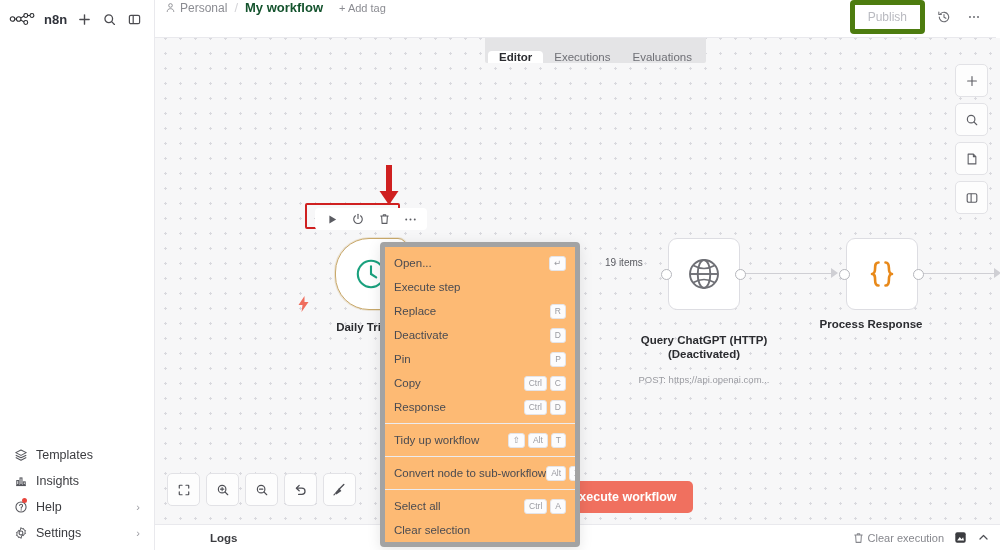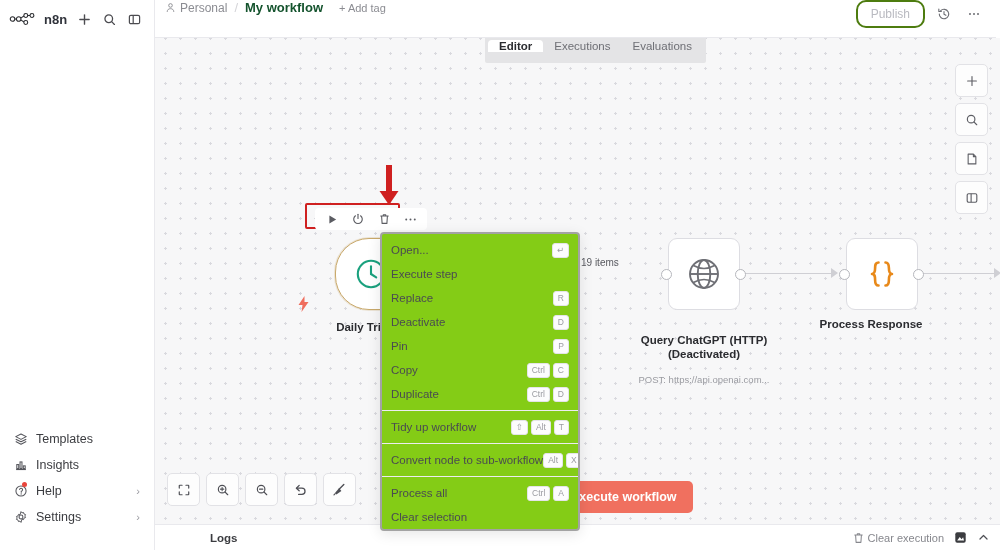--- a/index.html
+++ b/index.html
@@ -43,21 +43,21 @@
   }
   .sb-item.active { background: #f2f2f4; }
   .sb-ico { width: 14px; height: 14px; flex: 0 0 14px; color: #55565c; display:flex; align-items:center; justify-content:center;}
   .sb-label { flex: 1; white-space: nowrap; }
   .badge-beta {
     font-size: 8.5px; font-weight: 700; color: #6b5ce7;
     background: #eeecfd; border-radius: 3px;
     padding: 1.5px 4px; letter-spacing: .2px;
   }
   .sb-spacer { flex: 1; }
-  .sb-bottom { padding: 0 7px 20px 7px; }
+  .sb-bottom { padding: 0 7px 4px 7px; }
   .sb-chev { color: #9a9aa0; font-size: 11px; line-height: 1; }
   .notif-dot {
     position: absolute; left: 15px; top: 4px;
     width: 5px; height: 5px; border-radius: 50%;
     background: #e8453c;
   }
 
   
   .topbar {
     position: absolute; left: 151px; top: 0;
@@ -74,34 +74,34 @@
     font-size: 12px; color: #8b8c92; cursor: pointer;
   }
   .crumb-sep { color: #d4d4d8; font-size: 13px; margin: 0 1px; }
   .crumb-title { font-size: 13px; font-weight: 600; color: #14532d; cursor: text; }
   .add-tag {
     font-size: 11px; color: #8b8c92; margin-left: 10px; cursor: pointer;
   }
   .top-right { margin-left: auto; display: flex; align-items: center; gap: 8px; }
   .btn-publish {
     font-size: 12px; color: #b9bac0;
-    background: #fff; border: 2px solid #4d7c0f;
-    border-radius: 10px; padding: 5px 13px; cursor: pointer;
+    background: #fff; border: 5px solid #4d7c0f;
+    border-radius: 4px; padding: 5px 13px; cursor: pointer;
   }
   .top-ico {
     width: 22px; height: 22px; display: flex; align-items: center; justify-content: center;
     color: #6b6c72; cursor: pointer; border-radius: 4px;
   }
 
   
   .tabstrip {
     position: absolute; left: 485px; top: 38px;
     height: 25px;
     background: #e4e4e6;
-    display: flex; align-items: flex-start;
+    display: flex; align-items: flex-end;
     padding: 2px 3px 0 3px;
     border-radius: 0 0 2px 2px;
     z-index: 31;
   }
   .tab {
     font-size: 11.5px; color: #6e6f75;
     padding: 0 11px; display: flex; align-items: center;
     cursor: pointer; border-radius: 4px 4px 0 0;
   }
   .tab.active { background: #ffffff; color: #2b2c30; font-weight: 600; }
@@ -243,24 +243,24 @@
   .logs-label { font-weight: 600; cursor: pointer; padding-left: 41px; }
   .logs-right { margin-left: auto; display: flex; align-items: center; gap: 10px; }
   .clear-exec {
     display: flex; align-items: center; gap: 4px;
     font-size: 11px; color: #86878d; cursor: pointer;
   }
   .logs-ico { color: #4e4f55; cursor: pointer; display:flex; align-items:center; }
 
   
   .ctxmenu {
-    position: absolute; left: 380px; top: 232px;
+    position: absolute; left: 380px; top: 242px;
     width: 200px;
-    background: #84cc16;
-    border: 2px solid #a3a3a3;
+    background: #fdba74;
+    border: 5px solid #a3a3a3;
     border-radius: 4px;
     box-shadow: 0 3px 14px rgba(0,0,0,.10);
     padding: 4px 0 0 0;
     z-index: 60;
     overflow: hidden;
   }
   .ctx-item {
     display: flex; align-items: center;
     height: 24px; padding: 0 9px;
     font-size: 11.5px; color: #4a4b51;
@@ -448,21 +448,21 @@
         <line x1="17" y1="17" x2="22.2" y2="20.4" stroke="#1aa17e" stroke-width="2.1" stroke-linecap="round"></line>
       </svg>
     </div>
     <div class="port" style="left:247px; top:231px;"></div>
     <div class="node-caption" style="left:131px; top:283px;">
       <span>Daily Trigger</span>
     </div>
 
     <div class="wire active" style="left:253px; top:235px; width:155px;"></div>
     <div class="arrowhead active" style="left:405px; top:230px;"></div>
-    <div class="wire-label" style="left:426px; top:219px;">19 items</div>
+    <div class="wire-label" style="left:450px; top:219px;">19 items</div>
 
     <div class="port" style="left:506px; top:231px;"></div>
     <div class="node" style="left:513px; top:200px;">
       <svg width="38" height="38" viewBox="0 0 38 38">
         <circle cx="19" cy="19" r="14" fill="none" stroke="#6e6f75" stroke-width="1.9"></circle>
         <ellipse cx="19" cy="19" rx="6.3" ry="14" fill="none" stroke="#6e6f75" stroke-width="1.9"></ellipse>
         <line x1="5" y1="19" x2="33" y2="19" stroke="#6e6f75" stroke-width="1.9"></line>
         <path d="M8.4 10.6a22 22 0 0 0 21.2 0" fill="none" stroke="#6e6f75" stroke-width="1.7"></path>
         <path d="M8.4 27.4a22 22 0 0 1 21.2 0" fill="none" stroke="#6e6f75" stroke-width="1.7"></path>
       </svg>
@@ -597,21 +597,21 @@
       </span>
     </div>
     <div class="ctx-item">
       <span class="ctx-label">Copy</span>
       <span class="ctx-keys">
         <span class="kbd">Ctrl</span>
         <span class="kbd">C</span>
       </span>
     </div>
     <div class="ctx-item">
-      <span class="ctx-label">Duplicate</span>
+      <span class="ctx-label">Response</span>
       <span class="ctx-keys">
         <span class="kbd">Ctrl</span>
         <span class="kbd">D</span>
       </span>
     </div>
 
     <div class="ctx-sep"></div>
 
     <div class="ctx-item">
       <span class="ctx-label">Tidy up workflow</span>
@@ -628,21 +628,21 @@
       <span class="ctx-label">Convert node to sub-workflow</span>
       <span class="ctx-keys">
         <span class="kbd">Alt</span>
         <span class="kbd">X</span>
       </span>
     </div>
 
     <div class="ctx-sep"></div>
 
     <div class="ctx-item">
-      <span class="ctx-label">Process all</span>
+      <span class="ctx-label">Select all</span>
       <span class="ctx-keys">
         <span class="kbd">Ctrl</span>
         <span class="kbd">A</span>
       </span>
     </div>
     <div class="ctx-item">
       <span class="ctx-label">Clear selection</span>
     </div>
   </div>
 

